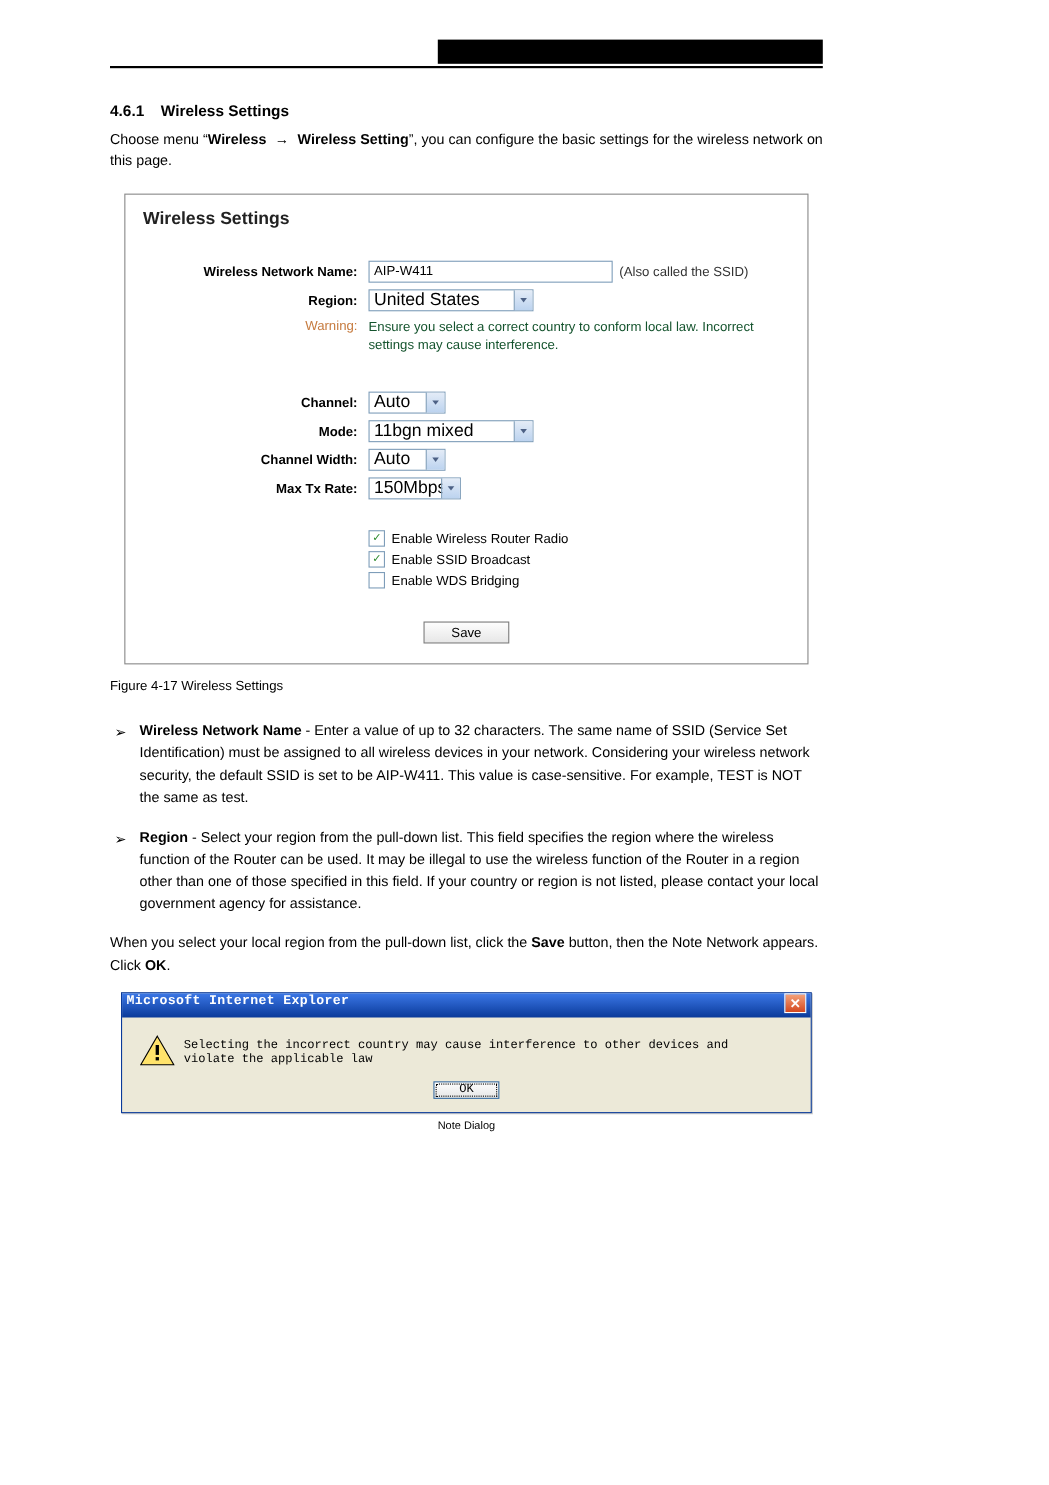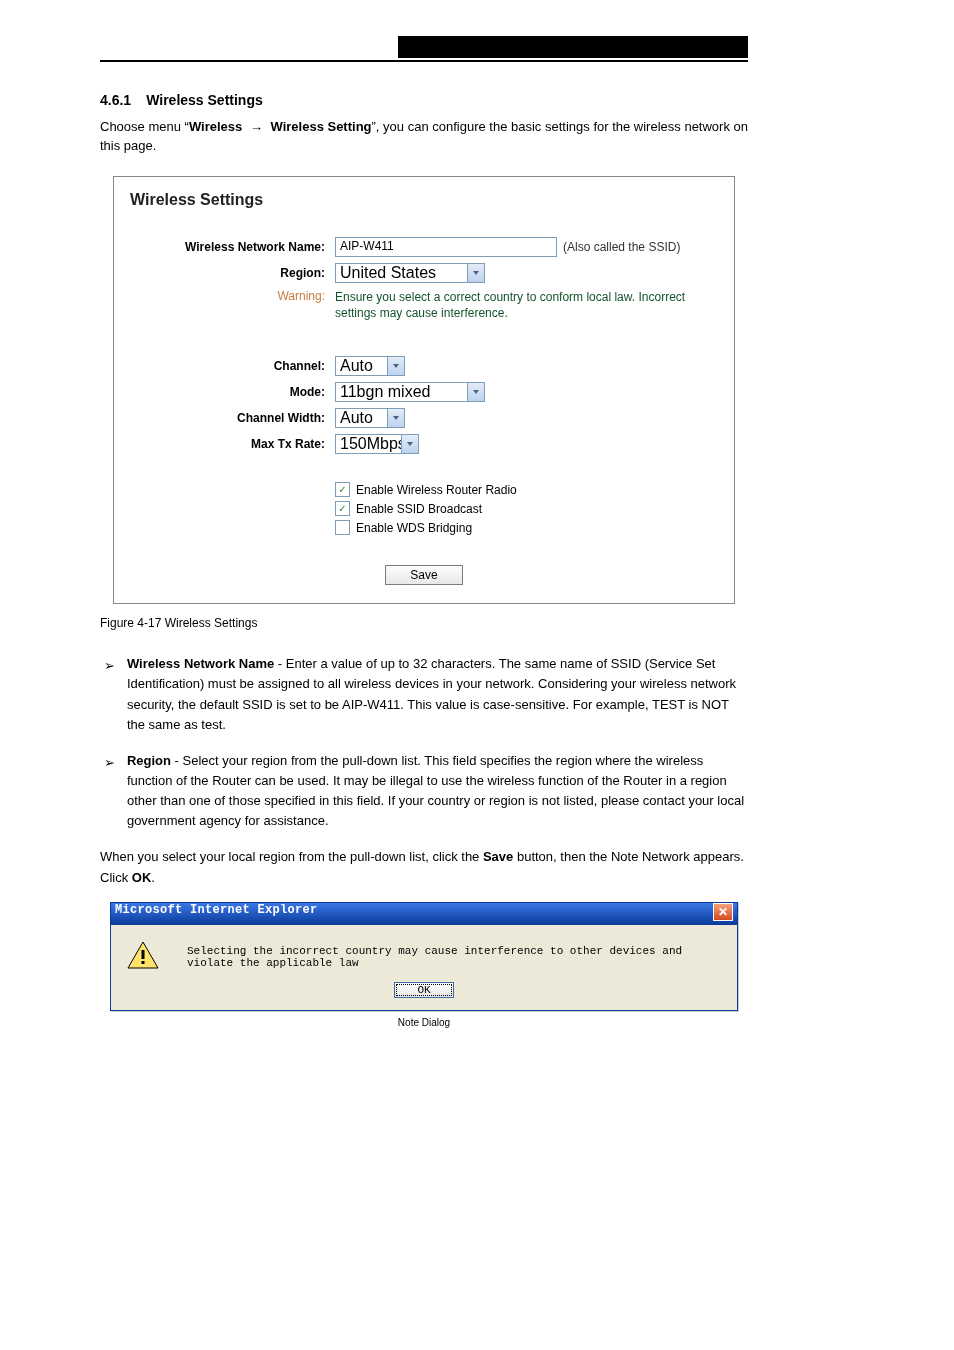--- a/index.html
+++ b/index.html
@@ -218,21 +218,21 @@
     display: flex;
     align-items: center;
     justify-content: center;
     font-size: 12px;
     font-weight: bold;
     line-height: 1;
   }
   .dlg-body {
     padding: 16px 34px 12px 16px;
     display: flex;
-    gap: 28px;
+    gap: 8px;
     align-items: flex-start;
   }
   .dlg-icon {
     width: 32px;
     height: 28px;
     position: relative;
   }
   .dlg-icon svg { display: block; }
   .dlg-msg {
     font-family: "Courier New", monospace;

